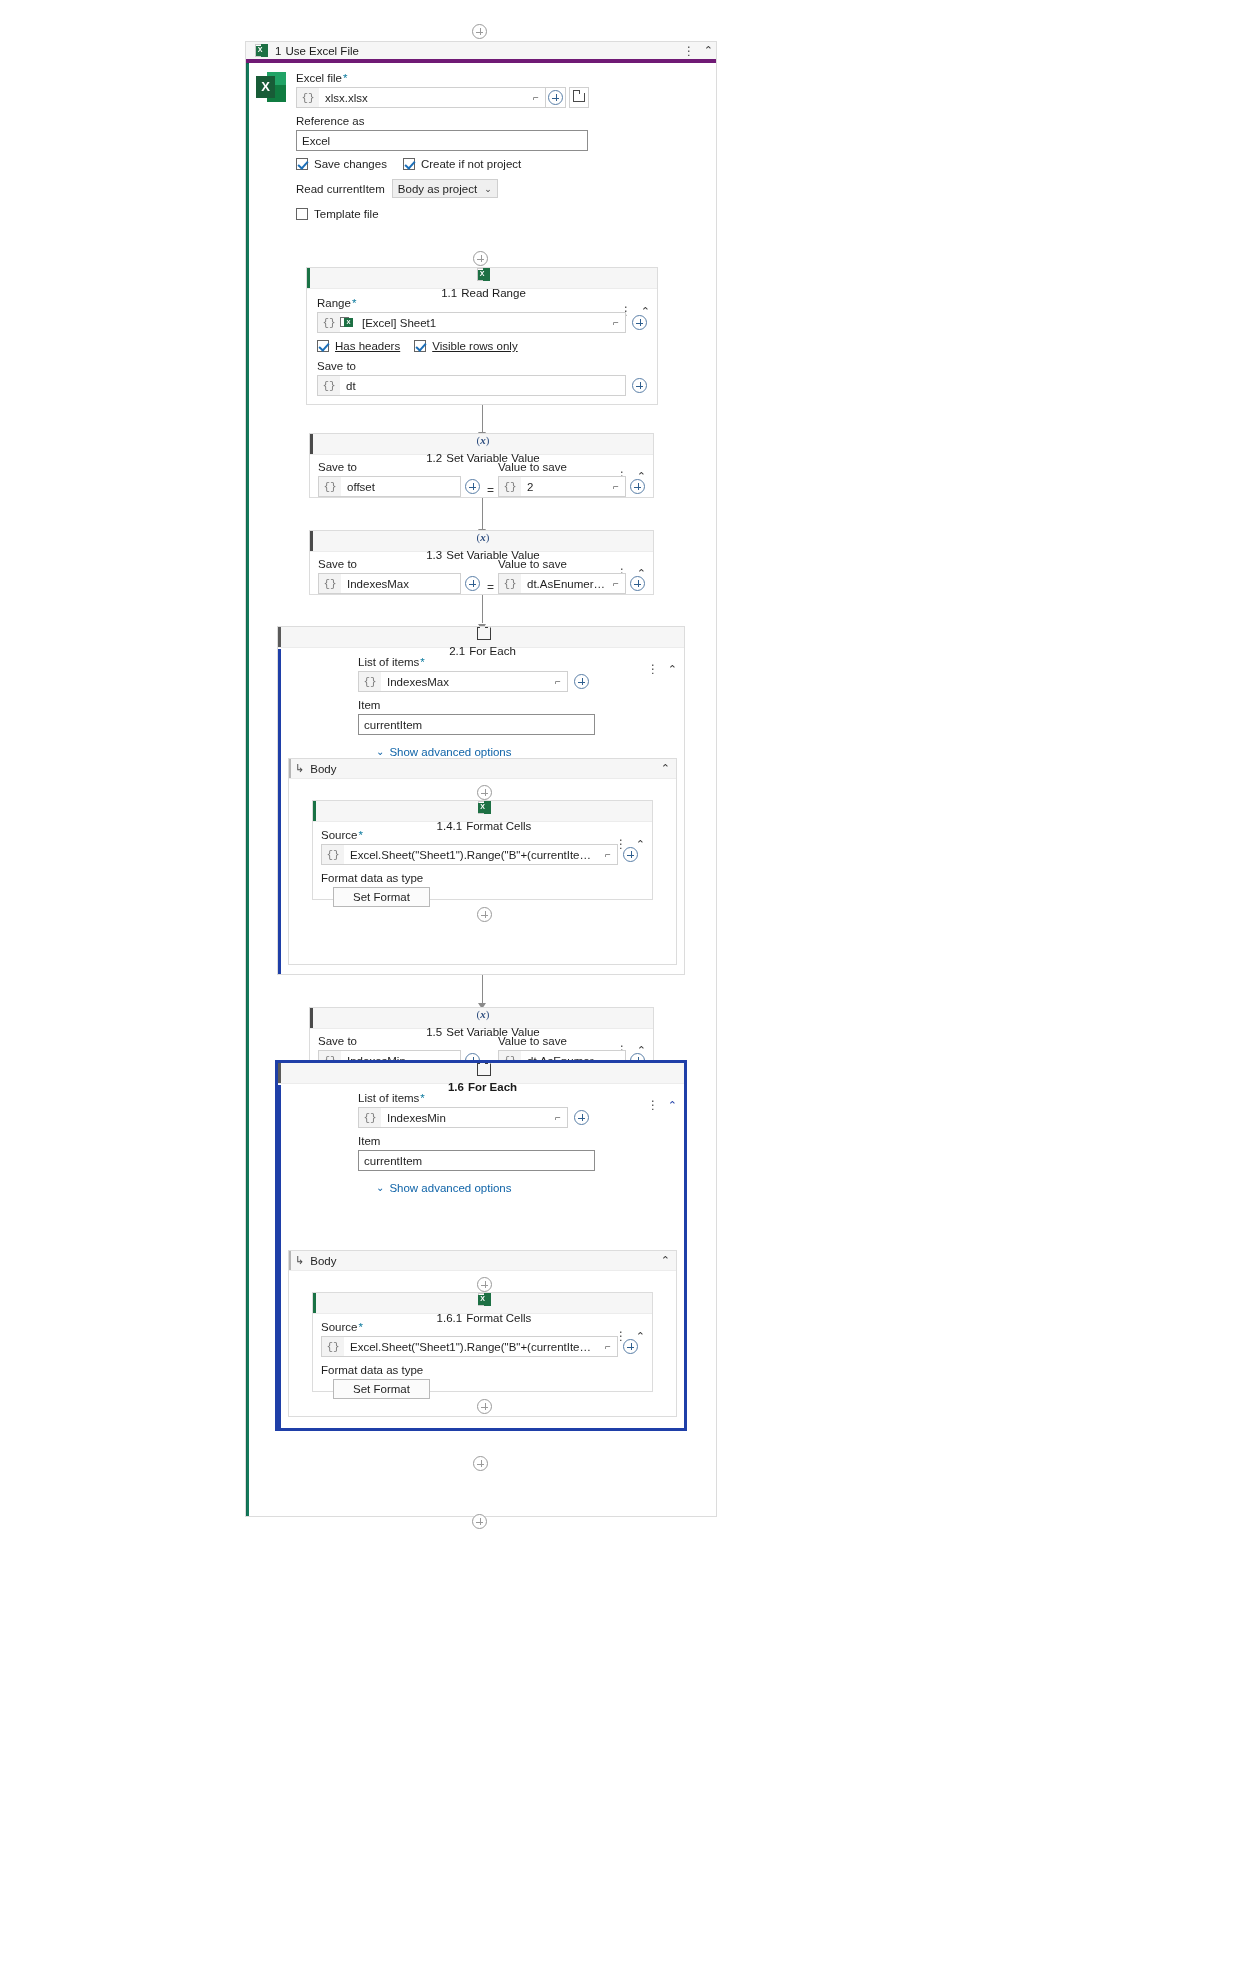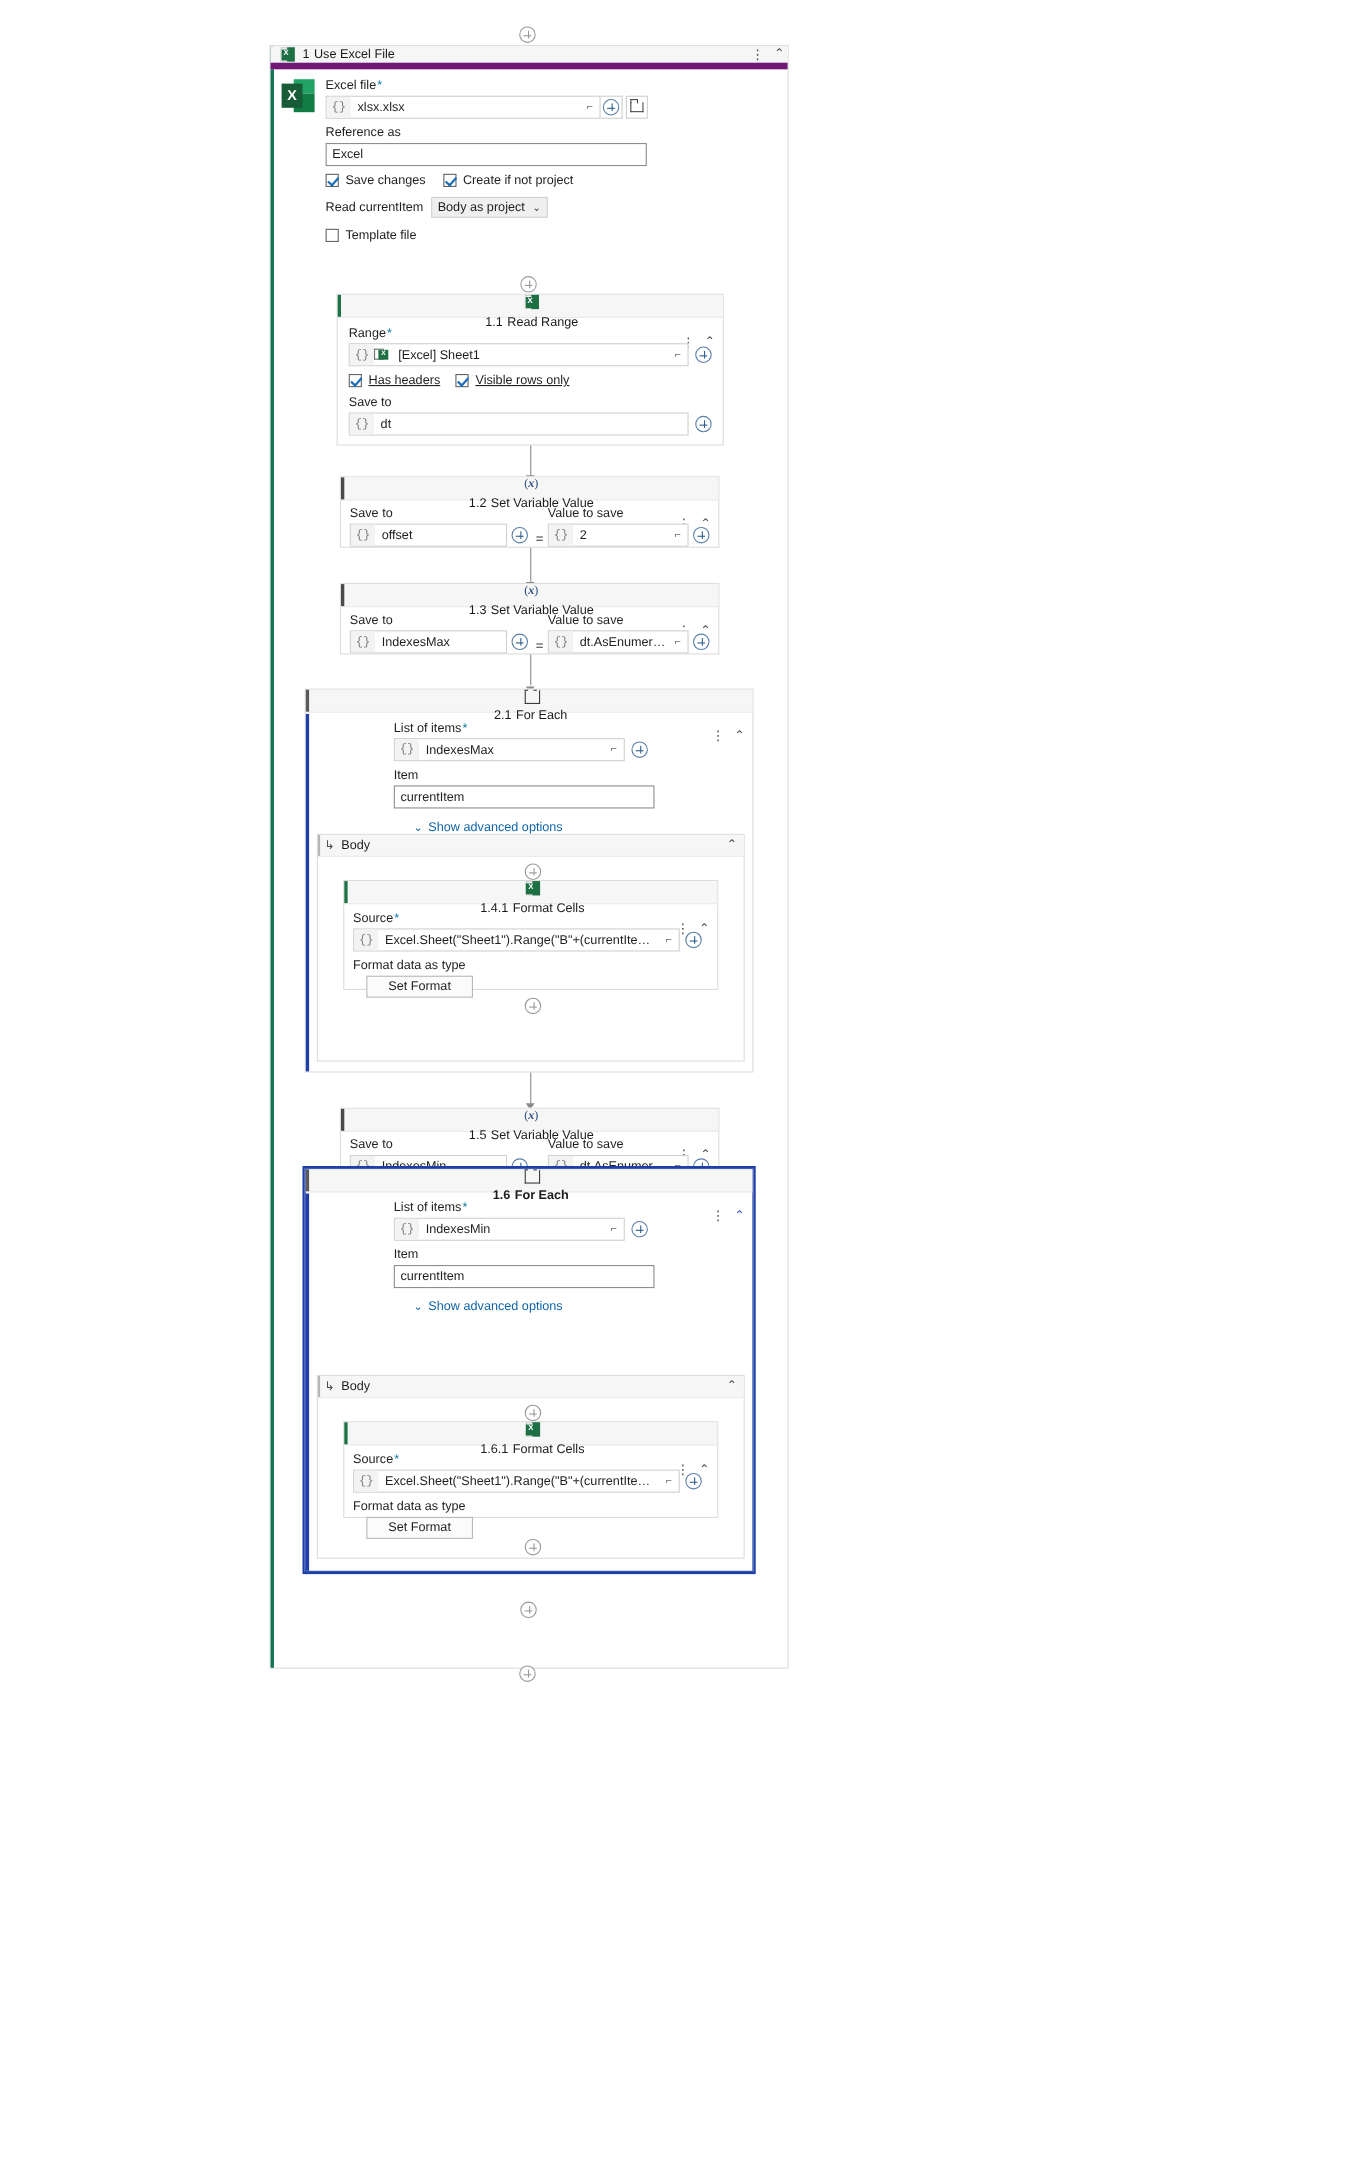--- a/index.html
+++ b/index.html
@@ -216,21 +216,21 @@
     font-size:11.5px;color:#1f1f1f;display:inline-flex;align-items:center;
     justify-content:center;padding:0 14px;min-width:97px;
   }
 
   
   #c1 {
     position:absolute;left:245px;top:41px;width:472px;height:1476px;
     background:#ffffff;border:1px solid #dcdcdc;
   }
   #c1 .c1hdr{
-    height:21px;background:#f6f6f6;border-bottom:6px solid #701a75;
+    height:21px;background:#f6f6f6;border-bottom:4px solid #701a75;
     display:flex;align-items:center;gap:7px;padding-left:9px;position:relative;
   }
   #c1::before{
     content:"";position:absolute;left:0;top:0;bottom:0;width:3px;background:#0f6b4f;
   }
   .c1-inner-line{
     position:absolute;left:1px;top:22px;bottom:0;width:2px;background:#147a5c;
   }
 
   
@@ -594,21 +594,21 @@
       </div>
 
       <div class="bodysec" style="position:absolute;left:10px;top:187px;width:389px;height:167px;">
         <div class="bodyhdr">
           <span class="bodyarrow">↳</span>
           <span class="bodylabel">Body</span>
           <span style="margin-left:auto;" class="chev">⌃</span>
         </div>
         <span class="plus plus-abs" style="left:188px;top:26px;"></span>
 
-        <div class="card" style="left:23px;top:41px;width:341px;height:88px;">
+        <div class="card" style="left:23px;top:41px;width:341px;height:100px;">
           <div class="card-hdr excel-accent">
             <span class="xl-ico">
               <span class="doc"></span>
                 <span class="grn"></span>
                 <span class="sq"></span>
                 <span class="x">X</span>
             </span>
             <span class="card-title"><span class="num">1.6.1</span><span>Format Cells</span></span>
             <span class="hdr-tools">
               <span class="dots">⋮</span>

